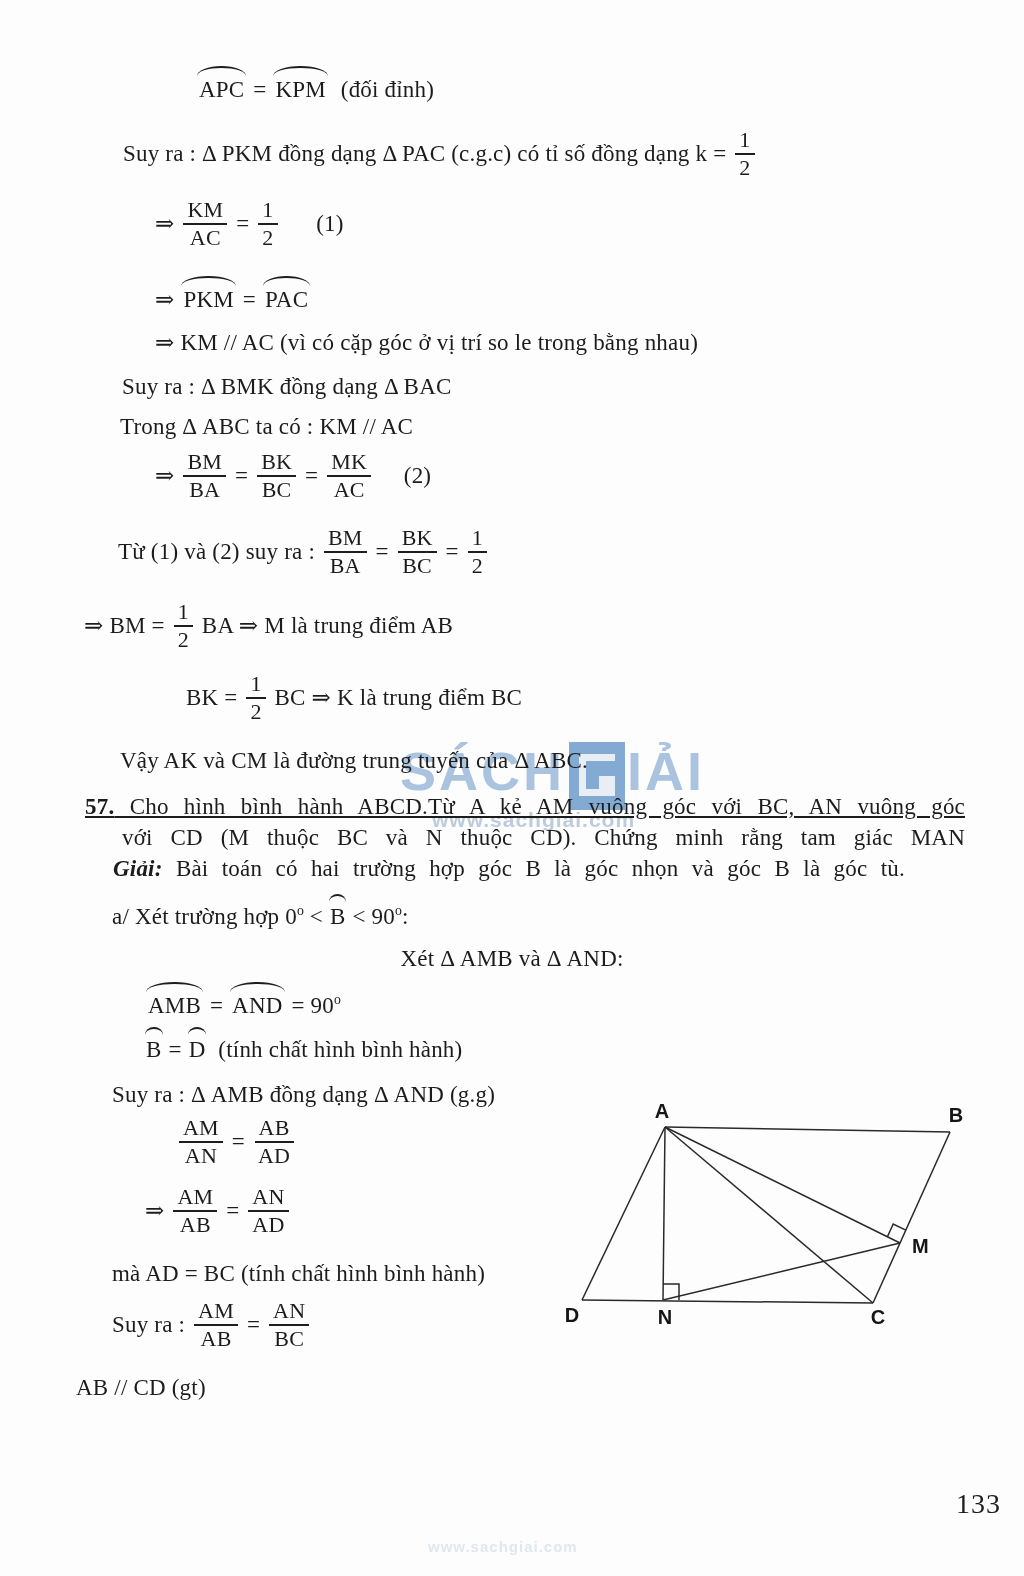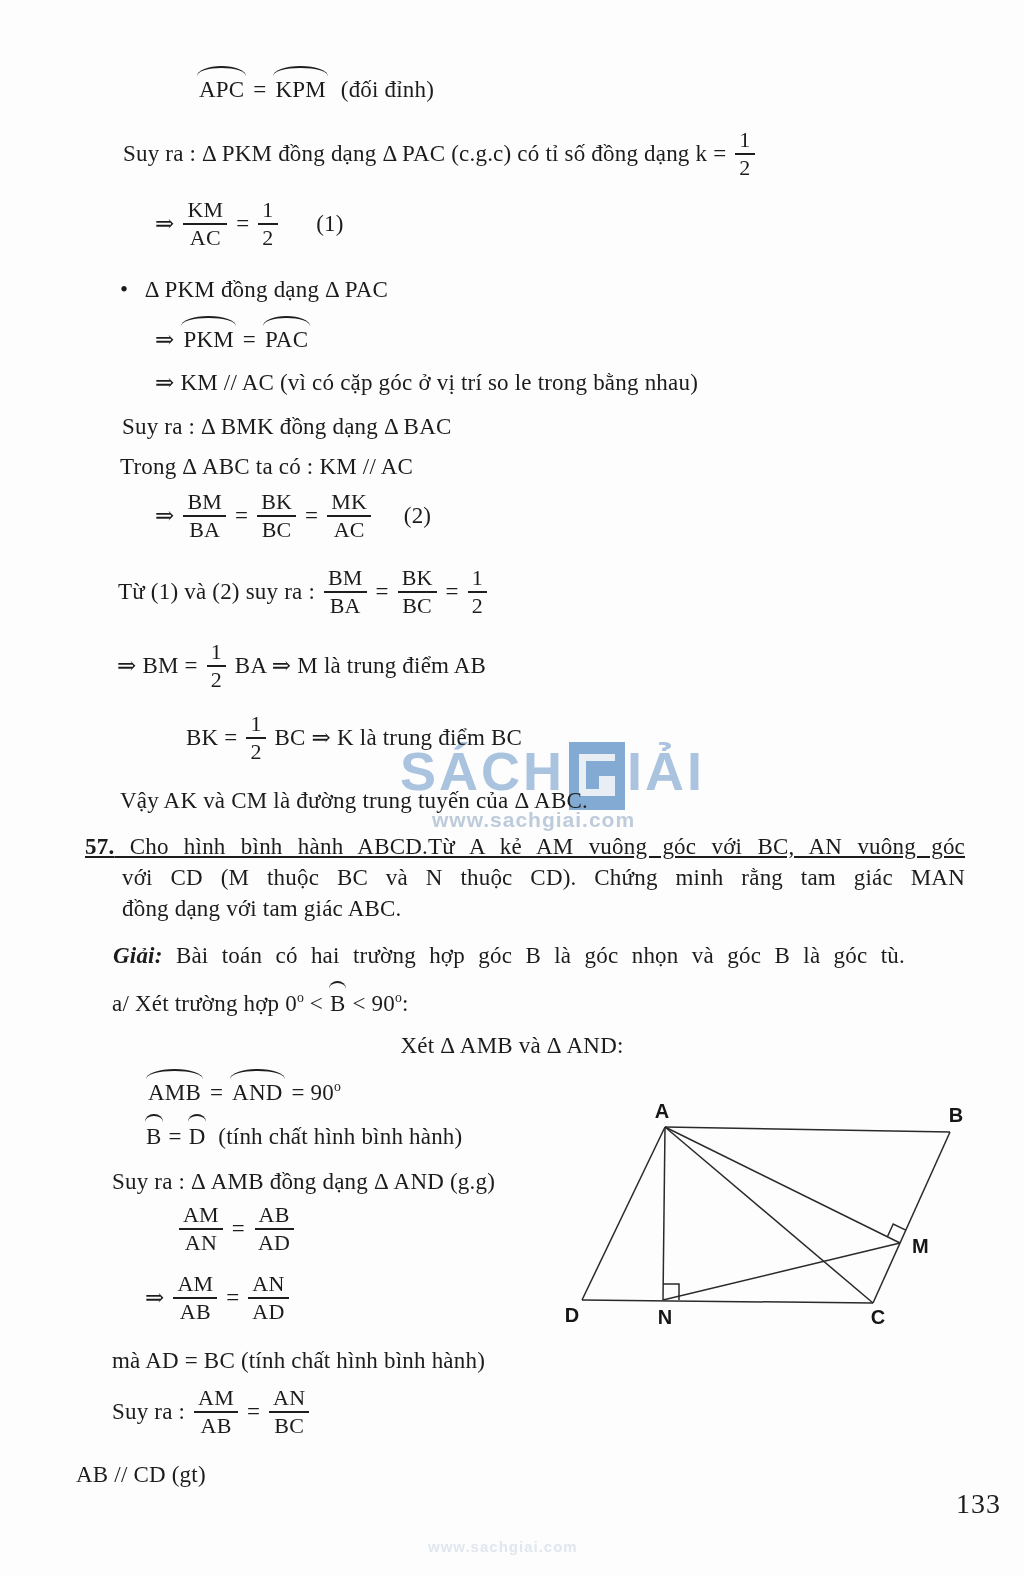--- a/index.html
+++ b/index.html
@@ -84,33 +84,31 @@
       </span>
     <span class="wm-txt">IẢI</span>
   </div>
   <div class="wm-url">www.sachgiai.com</div>
   <div class="wm-url-bottom">www.sachgiai.com</div>
 
   <div id="content">
       <div class="line hatline" style="margin-left: 196px; margin-bottom: 23px;"><span class="hat">APC</span><span> = </span><span class="hat">KPM</span><span>  (đối đỉnh)</span></div>
       <div class="line" style="margin-left: 123px; margin-bottom: 16px;"><span>Suy ra : Δ PKM đồng dạng Δ PAC (c.g.c) có tỉ số đồng dạng k = </span><span class="frac"><span class="num">1</span><span class="den">2</span></span></div>
       <div class="line" style="margin-left: 155px; margin-bottom: 21px;"><span>⇒ </span><span class="frac"><span class="num">KM</span><span class="den">AC</span></span><span> = </span><span class="frac"><span class="num">1</span><span class="den">2</span></span><span>      (1)</span></div>
-      <div class="line" style="margin-left: 120px; margin-bottom: 8px;"><span>•   Δ PKM đồng dạng Δ PAC</span></div>
       <div class="line hatline" style="margin-left: 155px; margin-bottom: 11px;"><span>⇒ </span><span class="hat">PKM</span><span> = </span><span class="hat">PAC</span></div>
       <div class="line" style="margin-left: 155px; margin-bottom: 12px;"><span>⇒ KM // AC (vì có cặp góc ở vị trí so le trong bằng nhau)</span></div>
       <div class="line" style="margin-left: 122px; margin-bottom: 8px;"><span>Suy ra : Δ BMK đồng dạng Δ BAC</span></div>
       <div class="line" style="margin-left: 120px; margin-bottom: 8px;"><span>Trong Δ ABC ta có : KM // AC</span></div>
       <div class="line" style="margin-left: 155px; margin-bottom: 22px;"><span>⇒ </span><span class="frac"><span class="num">BM</span><span class="den">BA</span></span><span> = </span><span class="frac"><span class="num">BK</span><span class="den">BC</span></span><span> = </span><span class="frac"><span class="num">MK</span><span class="den">AC</span></span><span>     (2)</span></div>
       <div class="line" style="margin-left: 118px; margin-bottom: 20px;"><span>Từ (1) và (2) suy ra : </span><span class="frac"><span class="num">BM</span><span class="den">BA</span></span><span> = </span><span class="frac"><span class="num">BK</span><span class="den">BC</span></span><span> = </span><span class="frac"><span class="num">1</span><span class="den">2</span></span></div>
-      <div class="line" style="margin-left: 117px; margin-bottom: 18px;"><span>⇒ BM = </span><span class="frac"><span class="num">1</span><span class="den">2</span></span><span> BA ⇒ M là trung điểm AB</span></div>
+      <div class="line" style="margin-left: 84px; margin-bottom: 18px;"><span>⇒ BM = </span><span class="frac"><span class="num">1</span><span class="den">2</span></span><span> BA ⇒ M là trung điểm AB</span></div>
       <div class="line" style="margin-left: 186px; margin-bottom: 18px;"><span>BK = </span><span class="frac"><span class="num">1</span><span class="den">2</span></span><span> BC ⇒ K là trung điểm BC</span></div>
       <div class="line" style="margin-left: 120px; margin-bottom: 14px;"><span>Vậy AK và CM là đường trung tuyến của Δ ABC.</span></div>
       <div class="line just" style="margin-left: 85px; width: 880px; text-decoration: underline;"><span class="b">57.</span><span> Cho hình bình hành ABCD.Từ A kẻ AM vuông góc với BC, AN vuông góc</span></div>
       <div class="line just" style="margin-left: 122px; width: 843px;"><span>với CD (M thuộc BC và N thuộc CD). Chứng minh rằng tam giác MAN</span></div>
-      <div class="line para" style="margin-left: 122px; margin-bottom: 16px;"><span>đồng dạng với tam giác ABC.</span></div>
       <div class="line just" style="margin-left: 113px; margin-bottom: 7px; width: 792px;"><span class="bi">Giải:</span><span> Bài toán có hai trường hợp góc B là góc nhọn và góc B là góc tù.</span></div>
       <div class="line hatline" style="margin-left: 112px; margin-bottom: 10px;"><span>a/ Xét trường hợp 0</span><sup>o</sup><span> &lt; </span><span class="hat one">B</span><span> &lt; 90</span><sup>o</sup><span>:</span></div>
       <div class="line" style="margin-bottom: 5px; text-align: center;"><span>Xét Δ AMB và Δ AND:</span></div>
       <div class="line hatline" style="margin-left: 145px; margin-bottom: 2px;"><span class="hat">AMB</span><span> = </span><span class="hat">AND</span><span> = 90</span><sup>o</sup></div>
       <div class="line hatline" style="margin-left: 145px; margin-bottom: 13px;"><span class="hat one">B</span><span> = </span><span class="hat one">D</span><span>  (tính chất hình bình hành)</span></div>
       <div class="line" style="margin-left: 112px; margin-bottom: 6px;"><span>Suy ra : Δ AMB đồng dạng Δ AND (g.g)</span></div>
       <div class="line" style="margin-left: 176px; margin-bottom: 15px;"><span class="frac"><span class="num">AM</span><span class="den">AN</span></span><span> = </span><span class="frac"><span class="num">AB</span><span class="den">AD</span></span></div>
       <div class="line" style="margin-left: 145px; margin-bottom: 18px;"><span>⇒ </span><span class="frac"><span class="num">AM</span><span class="den">AB</span></span><span> = </span><span class="frac"><span class="num">AN</span><span class="den">AD</span></span></div>
       <div class="line" style="margin-left: 112px; margin-bottom: 10px;"><span>mà AD = BC (tính chất hình bình hành)</span></div>
       <div class="line" style="margin-left: 112px; margin-bottom: 18px;"><span>Suy ra : </span><span class="frac"><span class="num">AM</span><span class="den">AB</span></span><span> = </span><span class="frac"><span class="num">AN</span><span class="den">BC</span></span></div>

